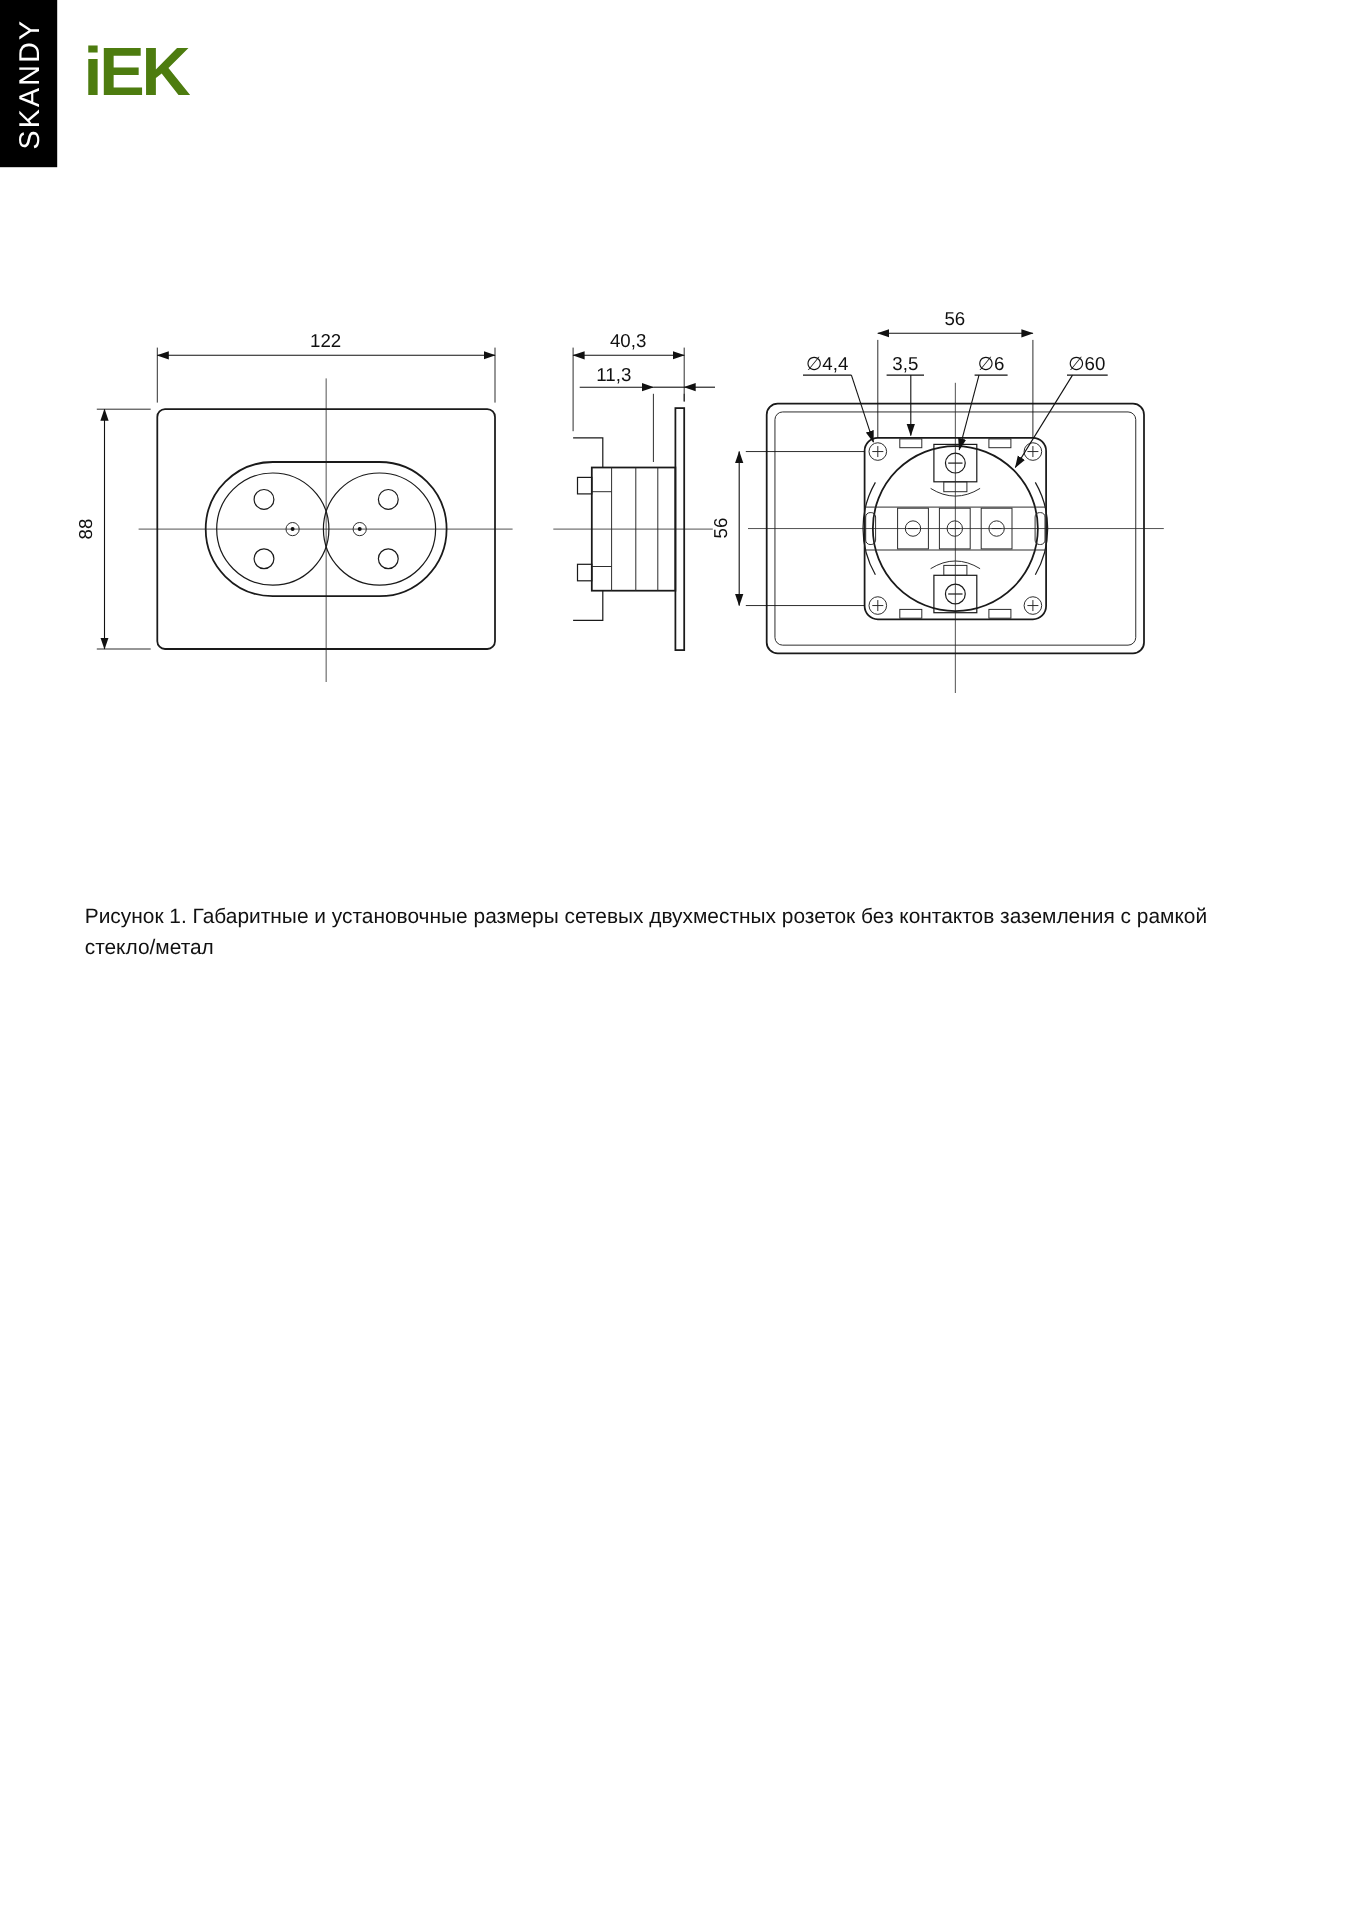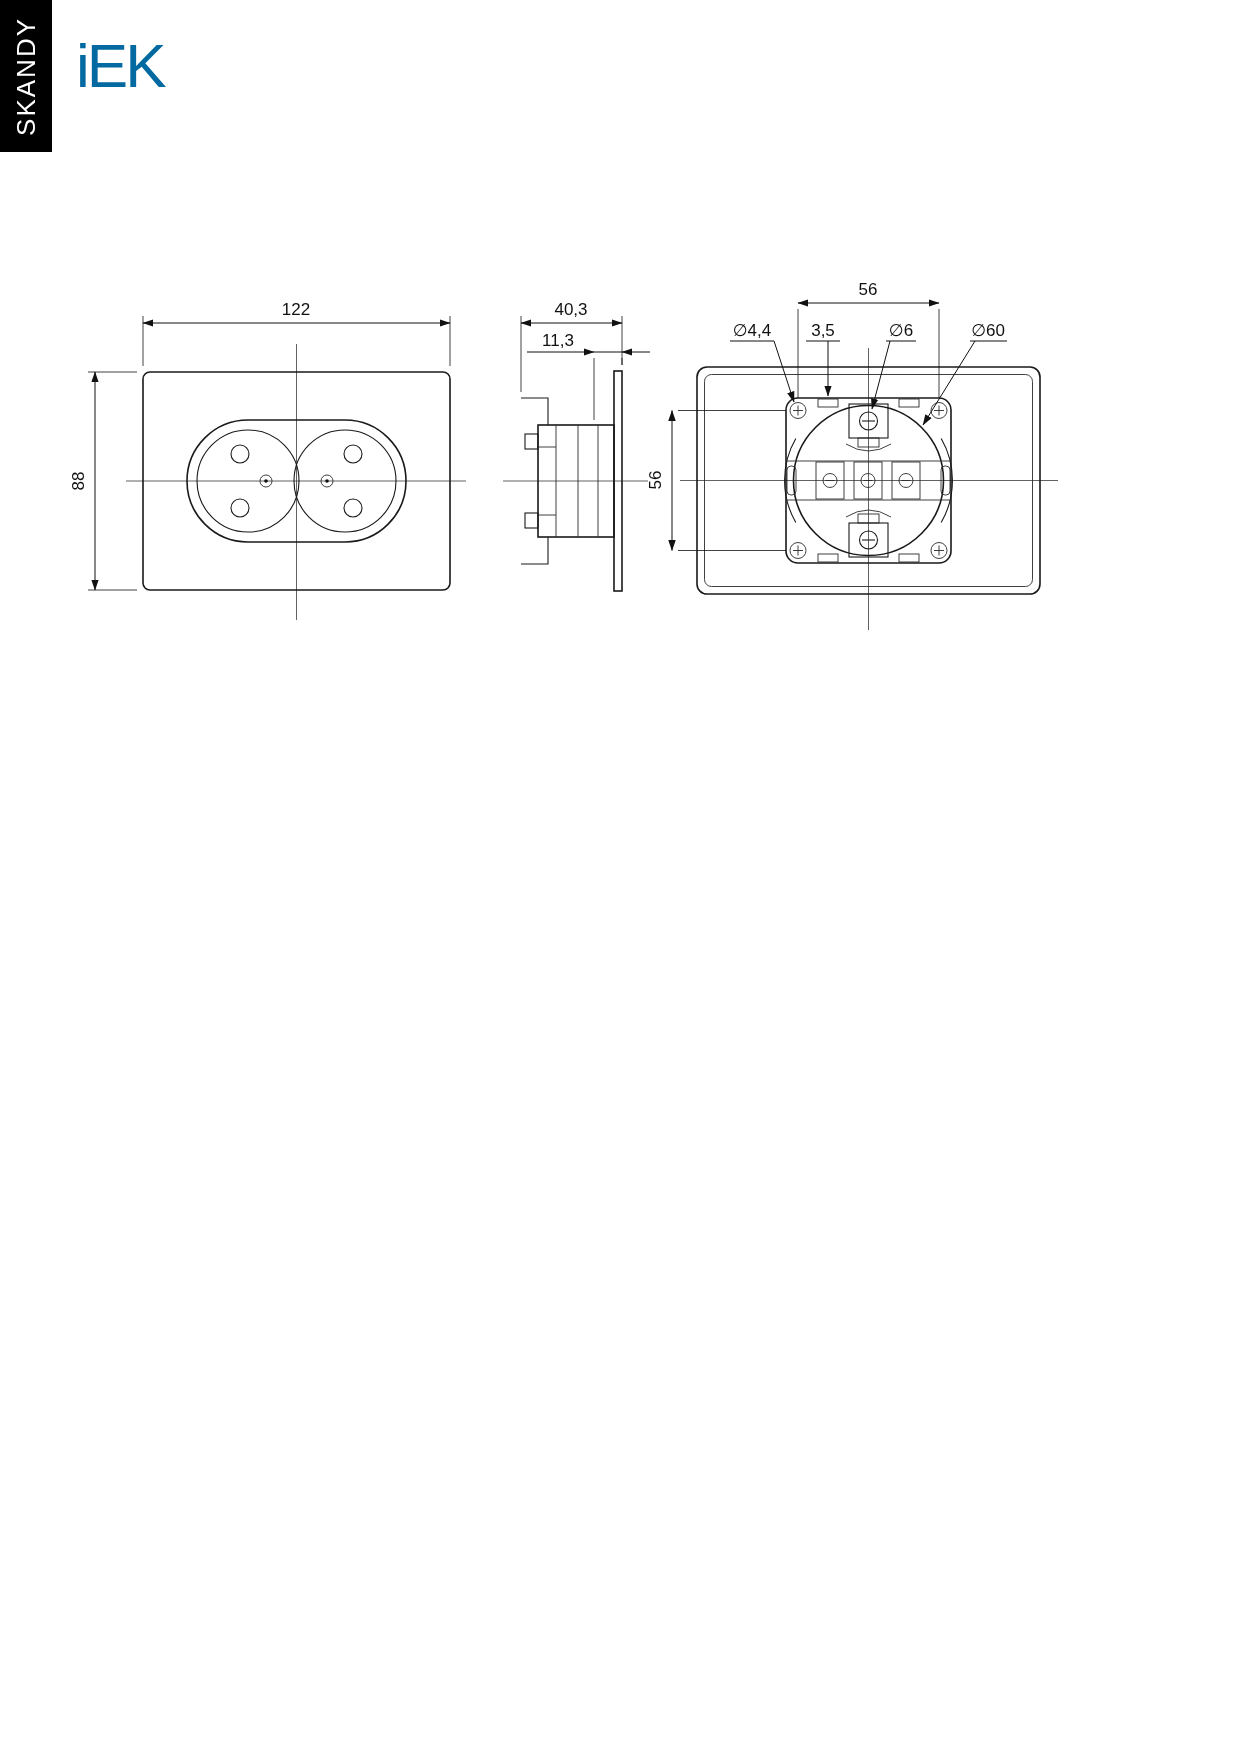--- a/index.html
+++ b/index.html
@@ -21,23 +21,23 @@
     color:#fff;
     font-size:26px;
     letter-spacing:2px;
     writing-mode:vertical-rl;
     transform:rotate(180deg);
     font-weight:500;
   }
   .logo{
     position:absolute;left:76px;top:30px;
     font-size:62px;
-    font-weight:400;
+    font-weight:700;
     letter-spacing:-3px;
-    color:#0369a1;
+    color:#4d7c0f;
   }
   .drawing-svg{
     position:absolute;left:0;top:0;
     width:1239px;height:760px;
   }
   .main{fill:none;stroke:#1a1a1a;stroke-width:1.6;}
   .med{fill:none;stroke:#1a1a1a;stroke-width:1.1;}
   .thin{fill:none;stroke:#2a2a2a;stroke-width:0.9;}
   .cl{stroke:#3a3a3a;stroke-width:0.8;fill:none;}
   .dim{stroke:#111;stroke-width:1;fill:none;}
@@ -219,14 +219,15 @@
       <text class="dimtxt" x="901" y="336" text-anchor="middle">∅6</text>
       <line class="dim" x1="886" y1="341" x2="916" y2="341"></line>
       <line class="dim" x1="890" y1="341" x2="872" y2="409" marker-end="url(#arrow)"></line>
 
       <text class="dimtxt" x="988" y="336" text-anchor="middle">∅60</text>
       <line class="dim" x1="970" y1="341" x2="1007" y2="341"></line>
       <line class="dim" x1="975" y1="341" x2="923" y2="425" marker-end="url(#arrow)"></line>
     </g>
   </svg>
 
+  <div class="caption">Рисунок 1. Габаритные и установочные размеры сетевых двухместных розеток без контактов заземления с рамкой стекло/метал</div>
 
 </div>
 
 </body></html>

